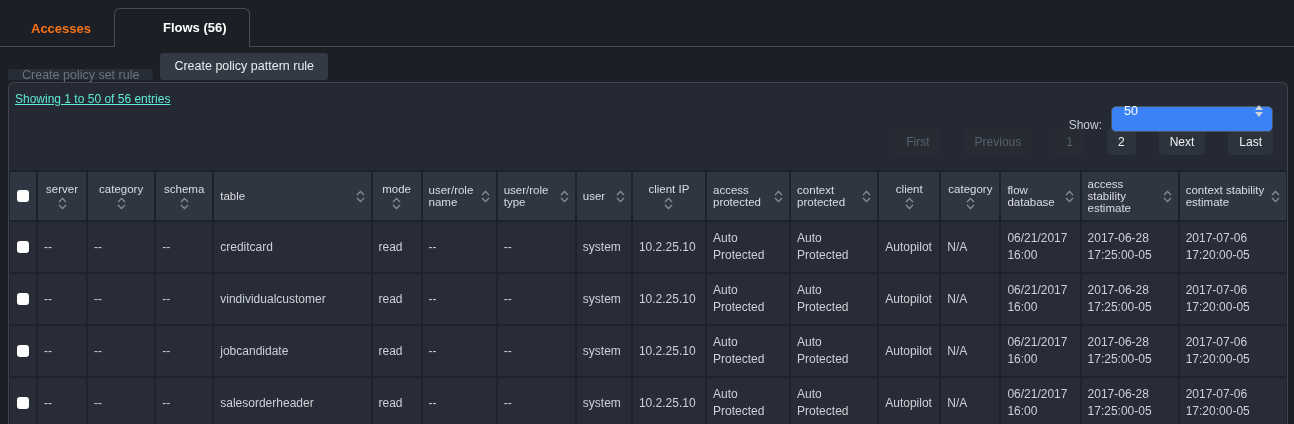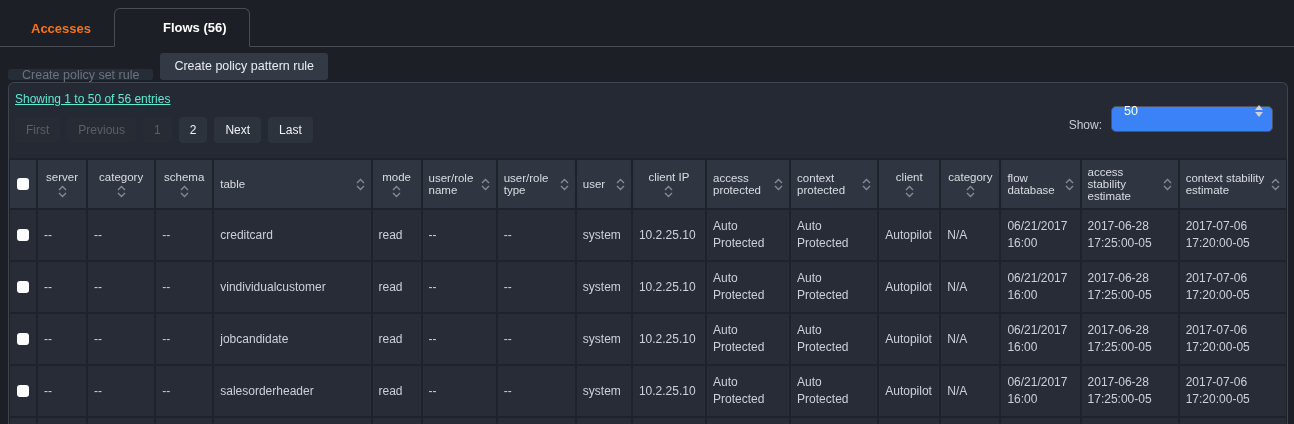--- a/index.html
+++ b/index.html
@@ -39,21 +39,21 @@
   .panel {
     position: relative; margin-left: 8px; margin-top: 2px;
     width: 1280px; height: 342px;
     background: #242934;
     border: 1px solid #3e454f; border-bottom: none;
     border-radius: 6px 6px 0 0;
     overflow: hidden;
   }
   .panel-head { position: relative; padding: 9px 14px 0 6px; }
   .summary { font-size: 12px; color: #5eead4; height: 14px; text-decoration: underline; }
-  .pagination { display: flex; gap: 7px; margin-top: 11px; }
+  .pagination { display: flex; gap: 23px; margin-top: 23px; justify-content: flex-end; }
   .pg-btn {
     font-family: inherit; font-size: 12px; line-height: 1;
     min-width: 24px; height: 26px; padding: 0 11px;
     border: none; border-radius: 4px; text-align: center;
     background: #2d333d; color: #f1f3f5;
   }
   .pg-btn.disabled { background: #262b34; color: #596069; }
   .show-control { position: absolute; top: 23px; right: 14px; display: flex; align-items: flex-end; gap: 9px; }
   .show-label { font-size: 12px; color: #c8cdd4; }
   .show-select {

